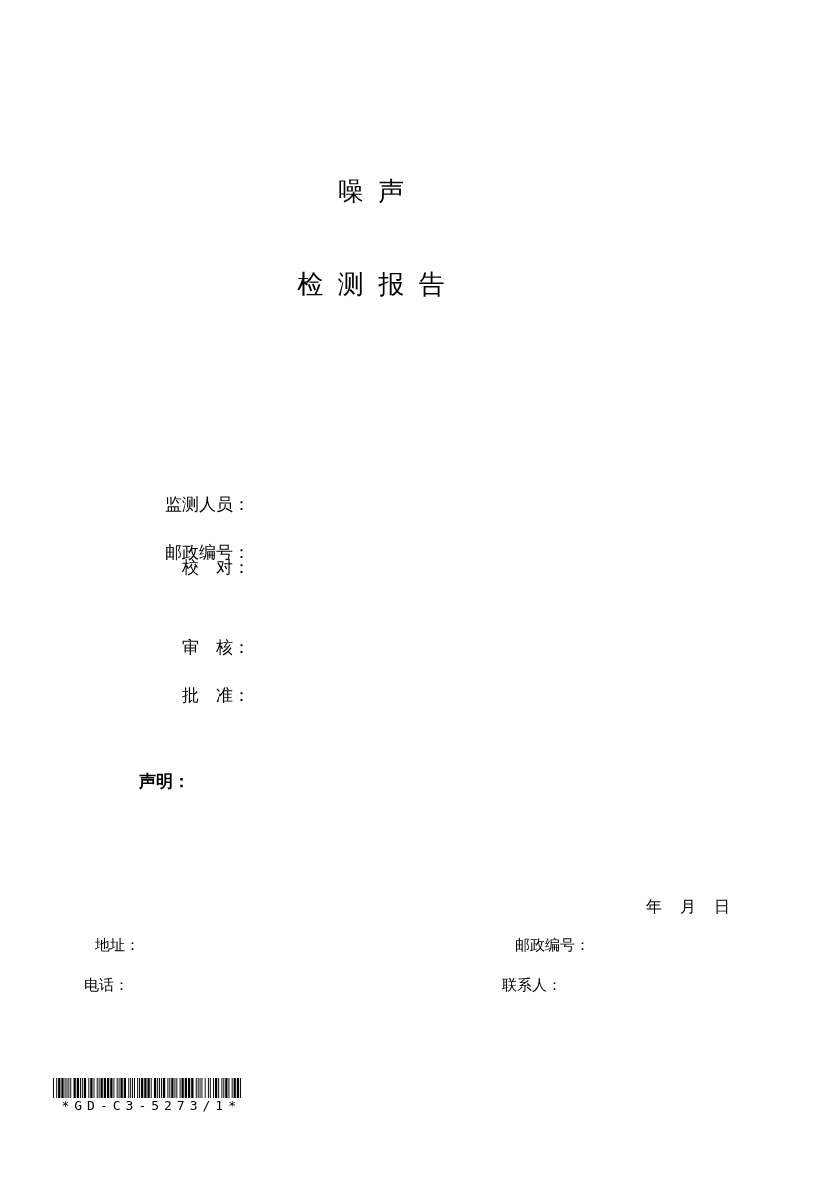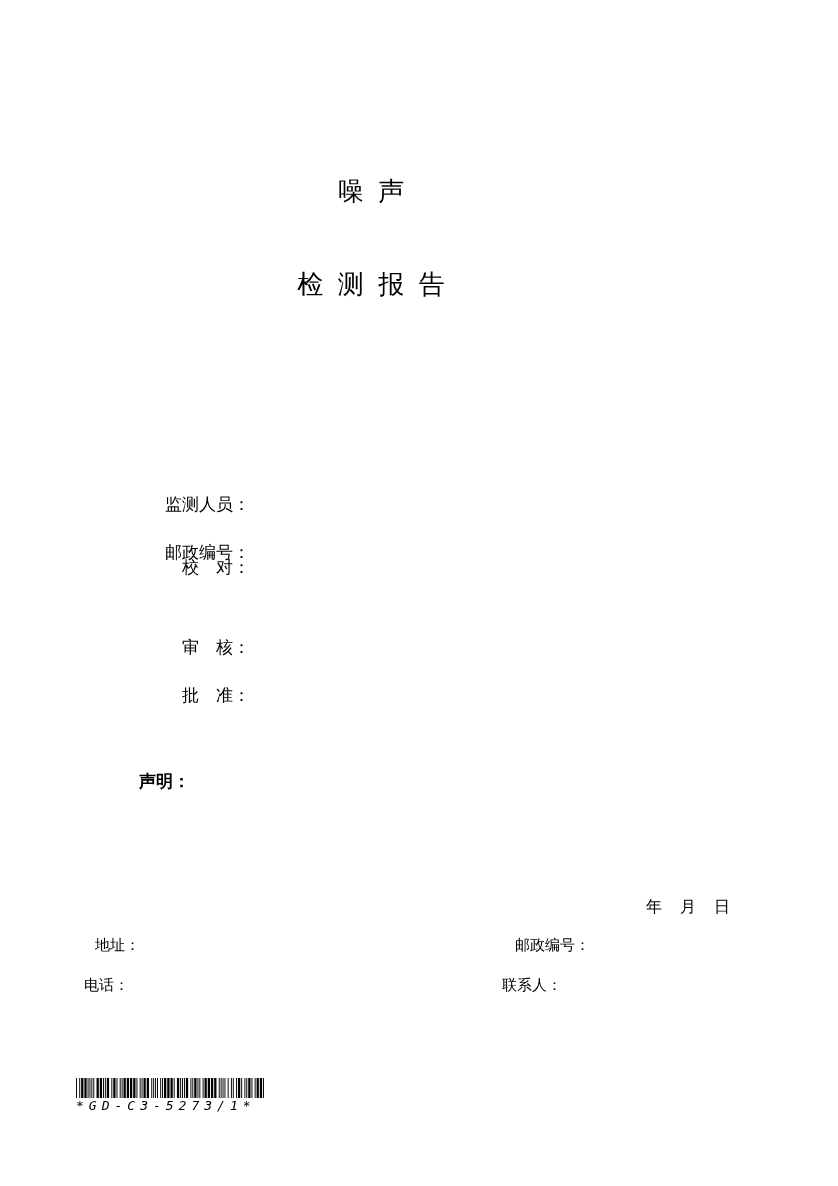--- a/index.html
+++ b/index.html
@@ -12,21 +12,21 @@
   .title-block{
     top:114px;left:0;width:746px;text-align:center;
     font-size:26px;line-height:31px;letter-spacing:4px;white-space:pre;
   }
   .sig-field{
     right:588px;font-size:17px;line-height:20px;white-space:pre;
   }
   .statement{left:139px;top:770px;font-size:17px;font-weight:bold;white-space:pre;}
   .date-line{right:107px;top:897px;font-size:16px;letter-spacing:1px;white-space:pre;}
   .footer-label{font-size:15px;white-space:pre;}
-  .barcode-wrap{left:76px;top:1078px;width:188px;text-align:left;font-style:italic;}
+  .barcode-wrap{left:53px;top:1078px;width:188px;text-align:right;}
   .barcode-bars{width:188px;height:20px;display:block;}
   .barcode-bars svg{display:block;}
   .barcode-text{
     display:block;margin-top:0px;
     font-family:"DejaVu Sans Mono","Liberation Mono",monospace;
     font-size:13px;letter-spacing:5px;white-space:nowrap;
   }
 </style>
 </head>
 <body>

